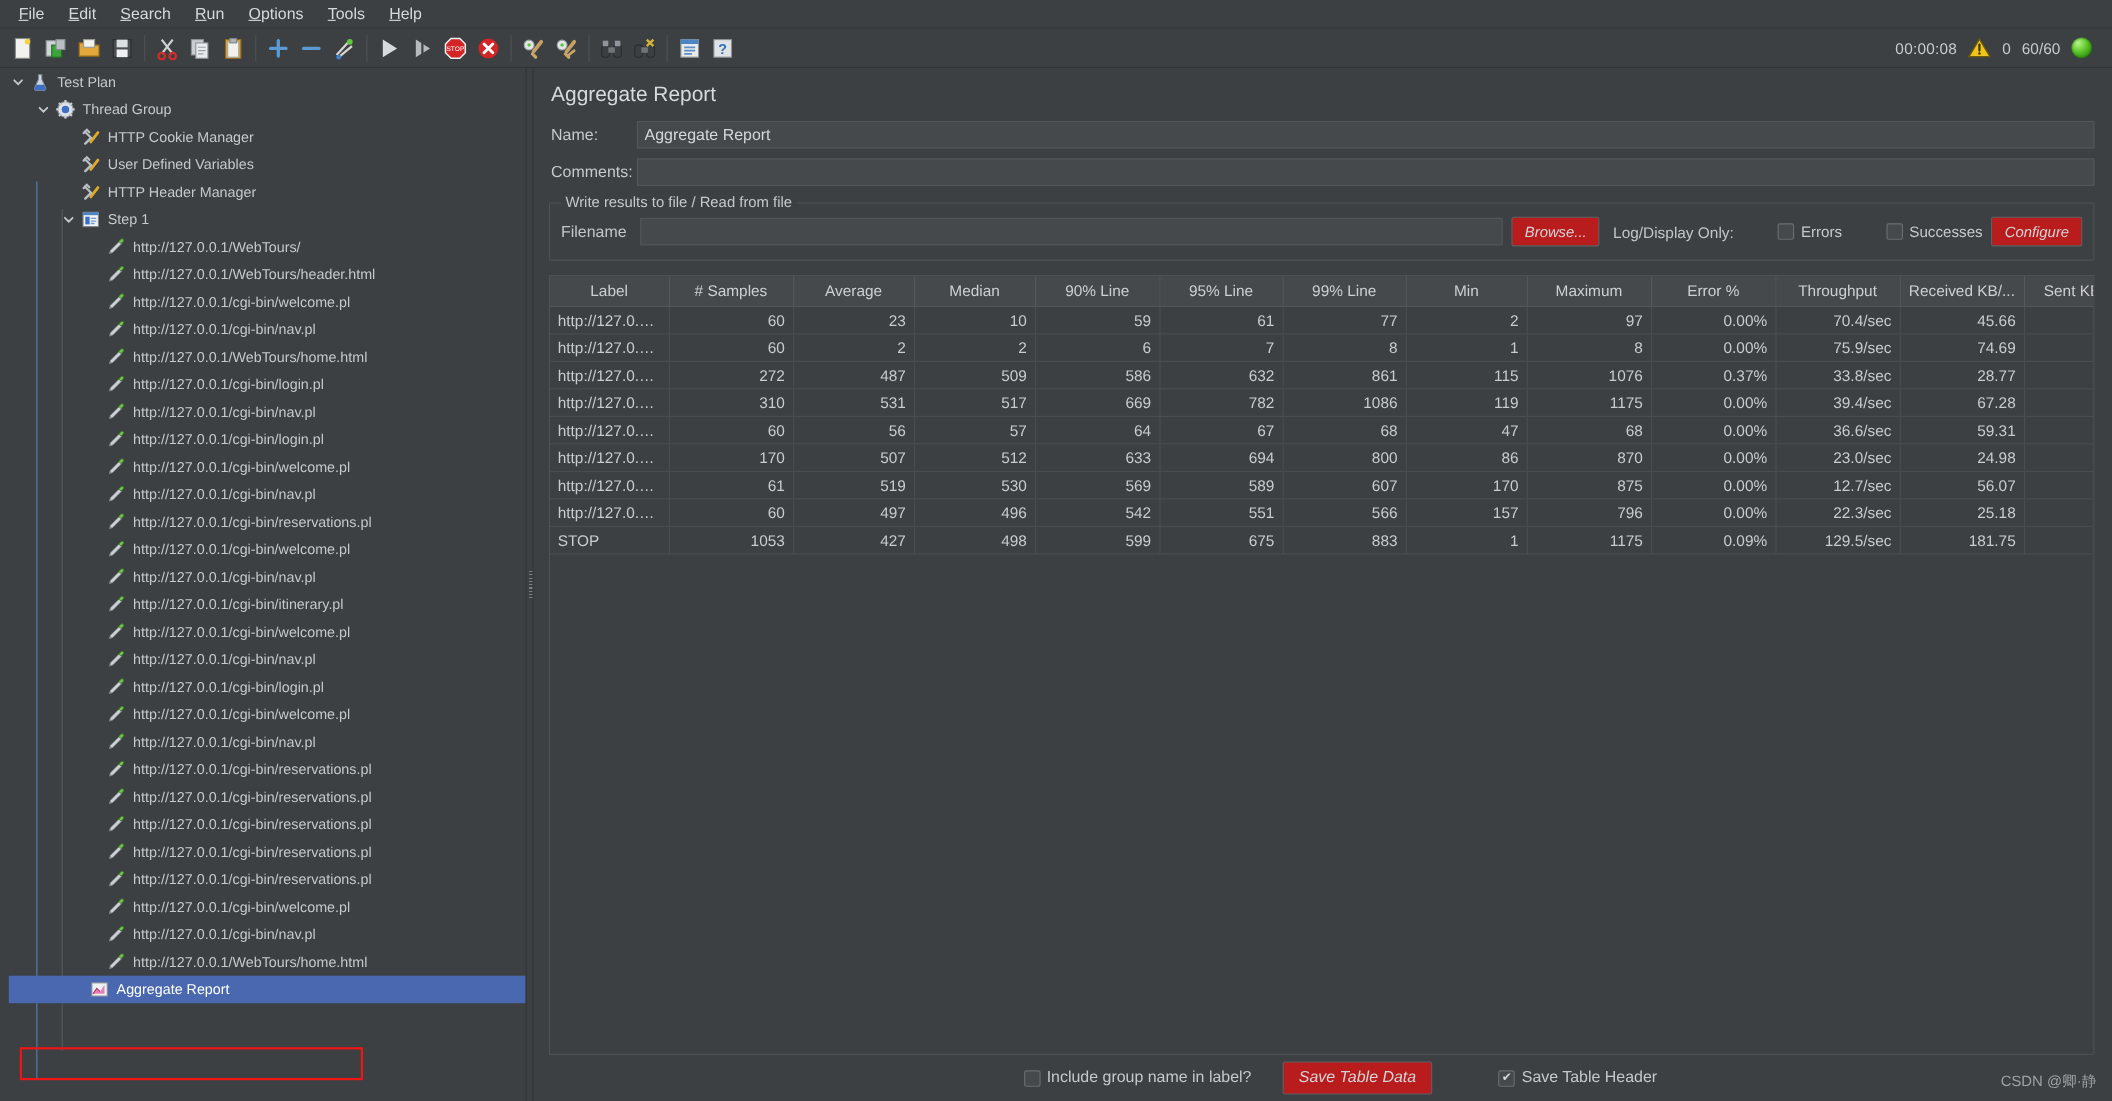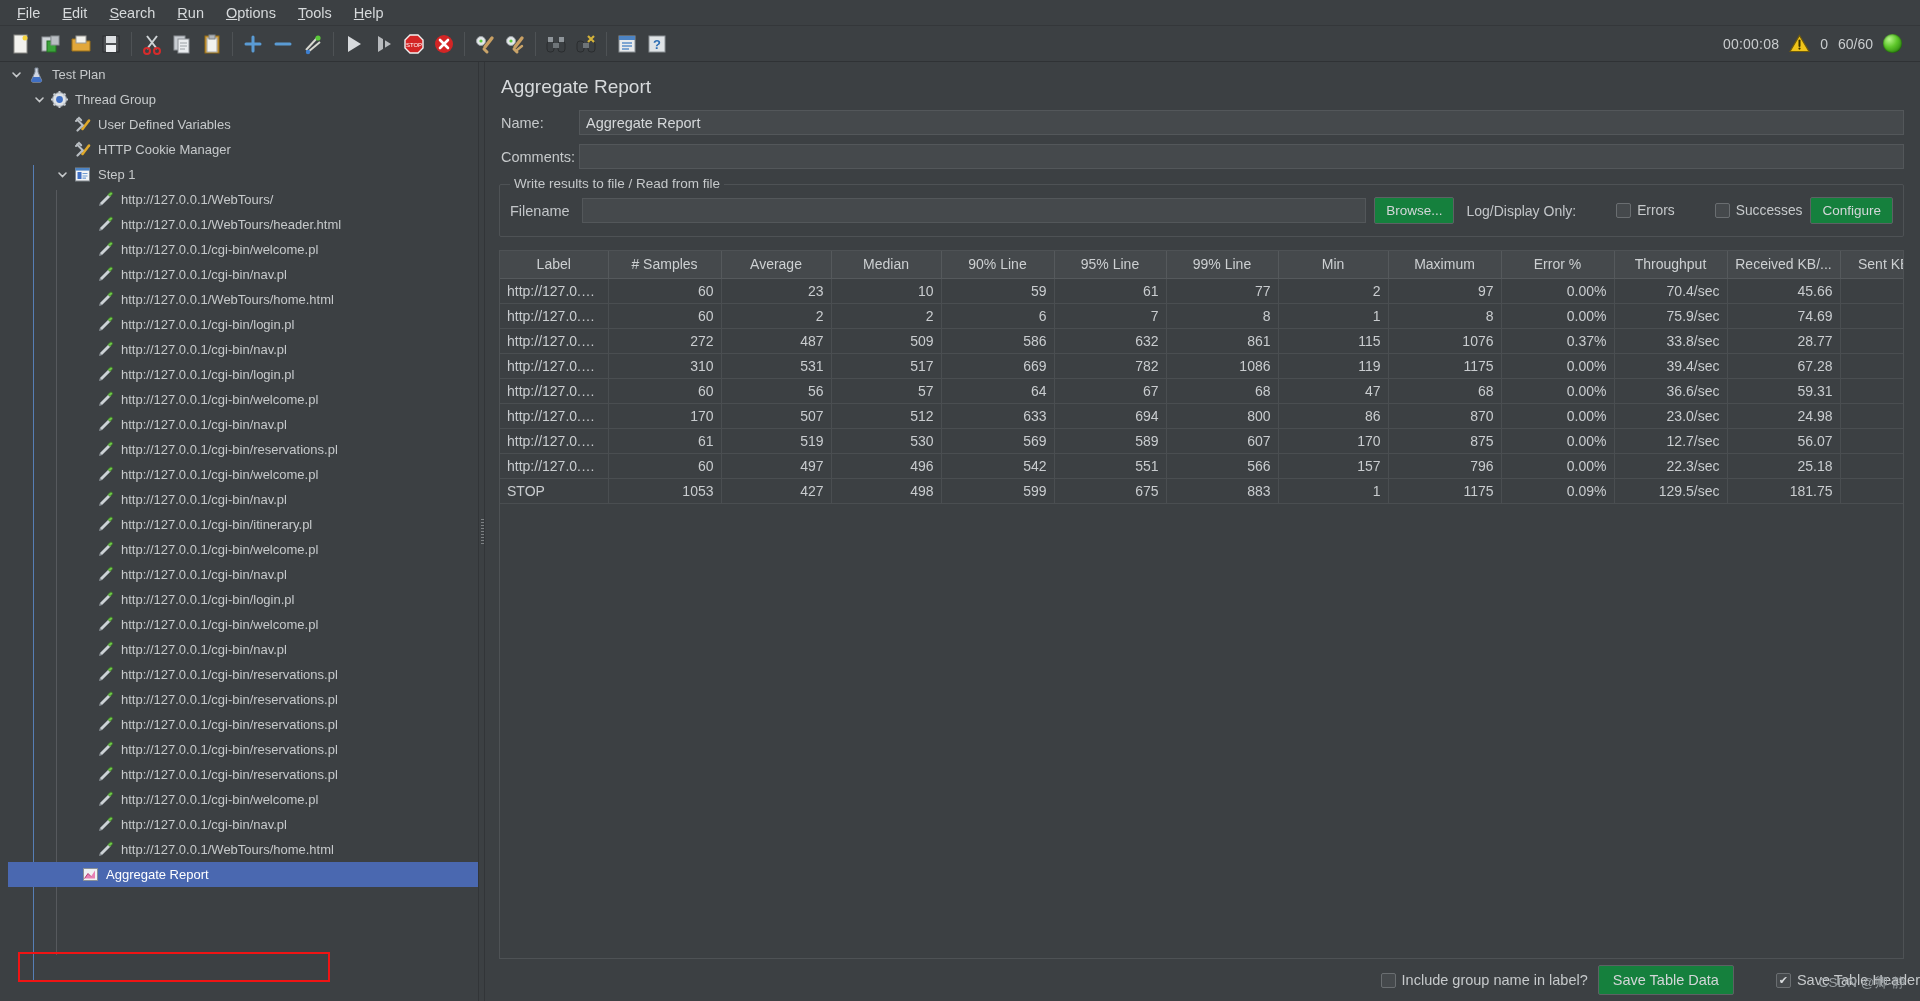--- a/index.html
+++ b/index.html
@@ -169,29 +169,30 @@
   .group-title {
     position: absolute;
     top: -9px; left: 10px;
     background: #3c4043;
     padding: 0 4px;
     font-size: 13.5px;
     color: #c6c9cb;
   }
   .group-inner { display: flex; align-items: center; gap: 8px; }
   .btn {
-    background: #15803d;
+    background: #b91c1c;
     border: 1px solid #5d6164;
     color: #d3d6d8;
     font-size: 13.5px;
     font-family: "Liberation Sans", sans-serif;
     padding: 5px 11px;
     border-radius: 2px;
     cursor: default;
     white-space: nowrap;
+    font-style: italic;
   }
   .chk-wrap { display: flex; align-items: center; gap: 6px; font-size: 13.8px; color: #c6c9cb; padding-left: 32px; }
   .chk {
     width: 15px; height: 15px;
     background: #45494c;
     border: 1px solid #6a6e71;
     border-radius: 2px;
     display: inline-flex; align-items: center; justify-content: center;
     font-size: 11px; color: #d8dbdd; line-height: 1;
   }
@@ -231,22 +232,22 @@
     text-overflow: ellipsis;
   }
   td.lbl { text-align: left; }
   tr.total td { color: #c9cccf; }
 
   
   #bottom-bar {
     height: 42px;
     display: flex;
     align-items: center;
-    justify-content: flex-end;
-    gap: 10px;
+    justify-content: center;
+    gap: 28px;
     position: relative;
   }
   #watermark {
     position: absolute;
     right: 14px;
     bottom: 9px;
     font-size: 13.5px;
     color: #9aa0a4;
   }
 </style>
@@ -462,32 +463,43 @@
         </div>
         <div class="tree-row">
           <span class="twisty" style="margin-left: 54px;"></span>
           <span class="tico">
             <svg width="17" height="17" viewBox="0 0 17 17">
               <path d="M3 3.5l6 6M2 5l3-3 2.2 2.2" stroke="#b9bec3" stroke-width="2" fill="none" stroke-linecap="round"></path>
               <path d="M15 4.5l-6.5 8.5" stroke="#e0a92a" stroke-width="2.6" stroke-linecap="round"></path>
               <path d="M3.5 14.5l5-5" stroke="#b9bec3" stroke-width="2.2" stroke-linecap="round"></path>
             </svg>
           </span>
-          <span class="tlabel">User Defined Variables</span>
+          <span class="tlabel">HTTP Cookie Manager</span>
         </div>
         <div class="tree-row">
           <span class="twisty" style="margin-left: 54px;"></span>
           <span class="tico">
             <svg width="17" height="17" viewBox="0 0 17 17">
               <path d="M3 3.5l6 6M2 5l3-3 2.2 2.2" stroke="#b9bec3" stroke-width="2" fill="none" stroke-linecap="round"></path>
               <path d="M15 4.5l-6.5 8.5" stroke="#e0a92a" stroke-width="2.6" stroke-linecap="round"></path>
               <path d="M3.5 14.5l5-5" stroke="#b9bec3" stroke-width="2.2" stroke-linecap="round"></path>
             </svg>
           </span>
-          <span class="tlabel">HTTP Cookie Manager</span>
+          <span class="tlabel">User Defined Variables</span>
+        </div>
+        <div class="tree-row">
+          <span class="twisty" style="margin-left: 54px;"></span>
+          <span class="tico">
+            <svg width="17" height="17" viewBox="0 0 17 17">
+              <path d="M3 3.5l6 6M2 5l3-3 2.2 2.2" stroke="#b9bec3" stroke-width="2" fill="none" stroke-linecap="round"></path>
+              <path d="M15 4.5l-6.5 8.5" stroke="#e0a92a" stroke-width="2.6" stroke-linecap="round"></path>
+              <path d="M3.5 14.5l5-5" stroke="#b9bec3" stroke-width="2.2" stroke-linecap="round"></path>
+            </svg>
+          </span>
+          <span class="tlabel">HTTP Header Manager</span>
         </div>
         <div class="tree-row">
           <span class="twisty" style="margin-left: 54px;">
             <svg width="11" height="11" viewBox="0 0 11 11">
               <path d="M2 4l3.5 3.5L9 4" stroke="#c6c9cb" stroke-width="1.6" fill="none" stroke-linecap="round"></path>
             </svg>
           </span>
           <span class="tico">
             <svg width="17" height="17" viewBox="0 0 17 17">
               <rect x="1.5" y="2" width="14" height="13" fill="#f2f4f6" stroke="#7f858b"></rect>

